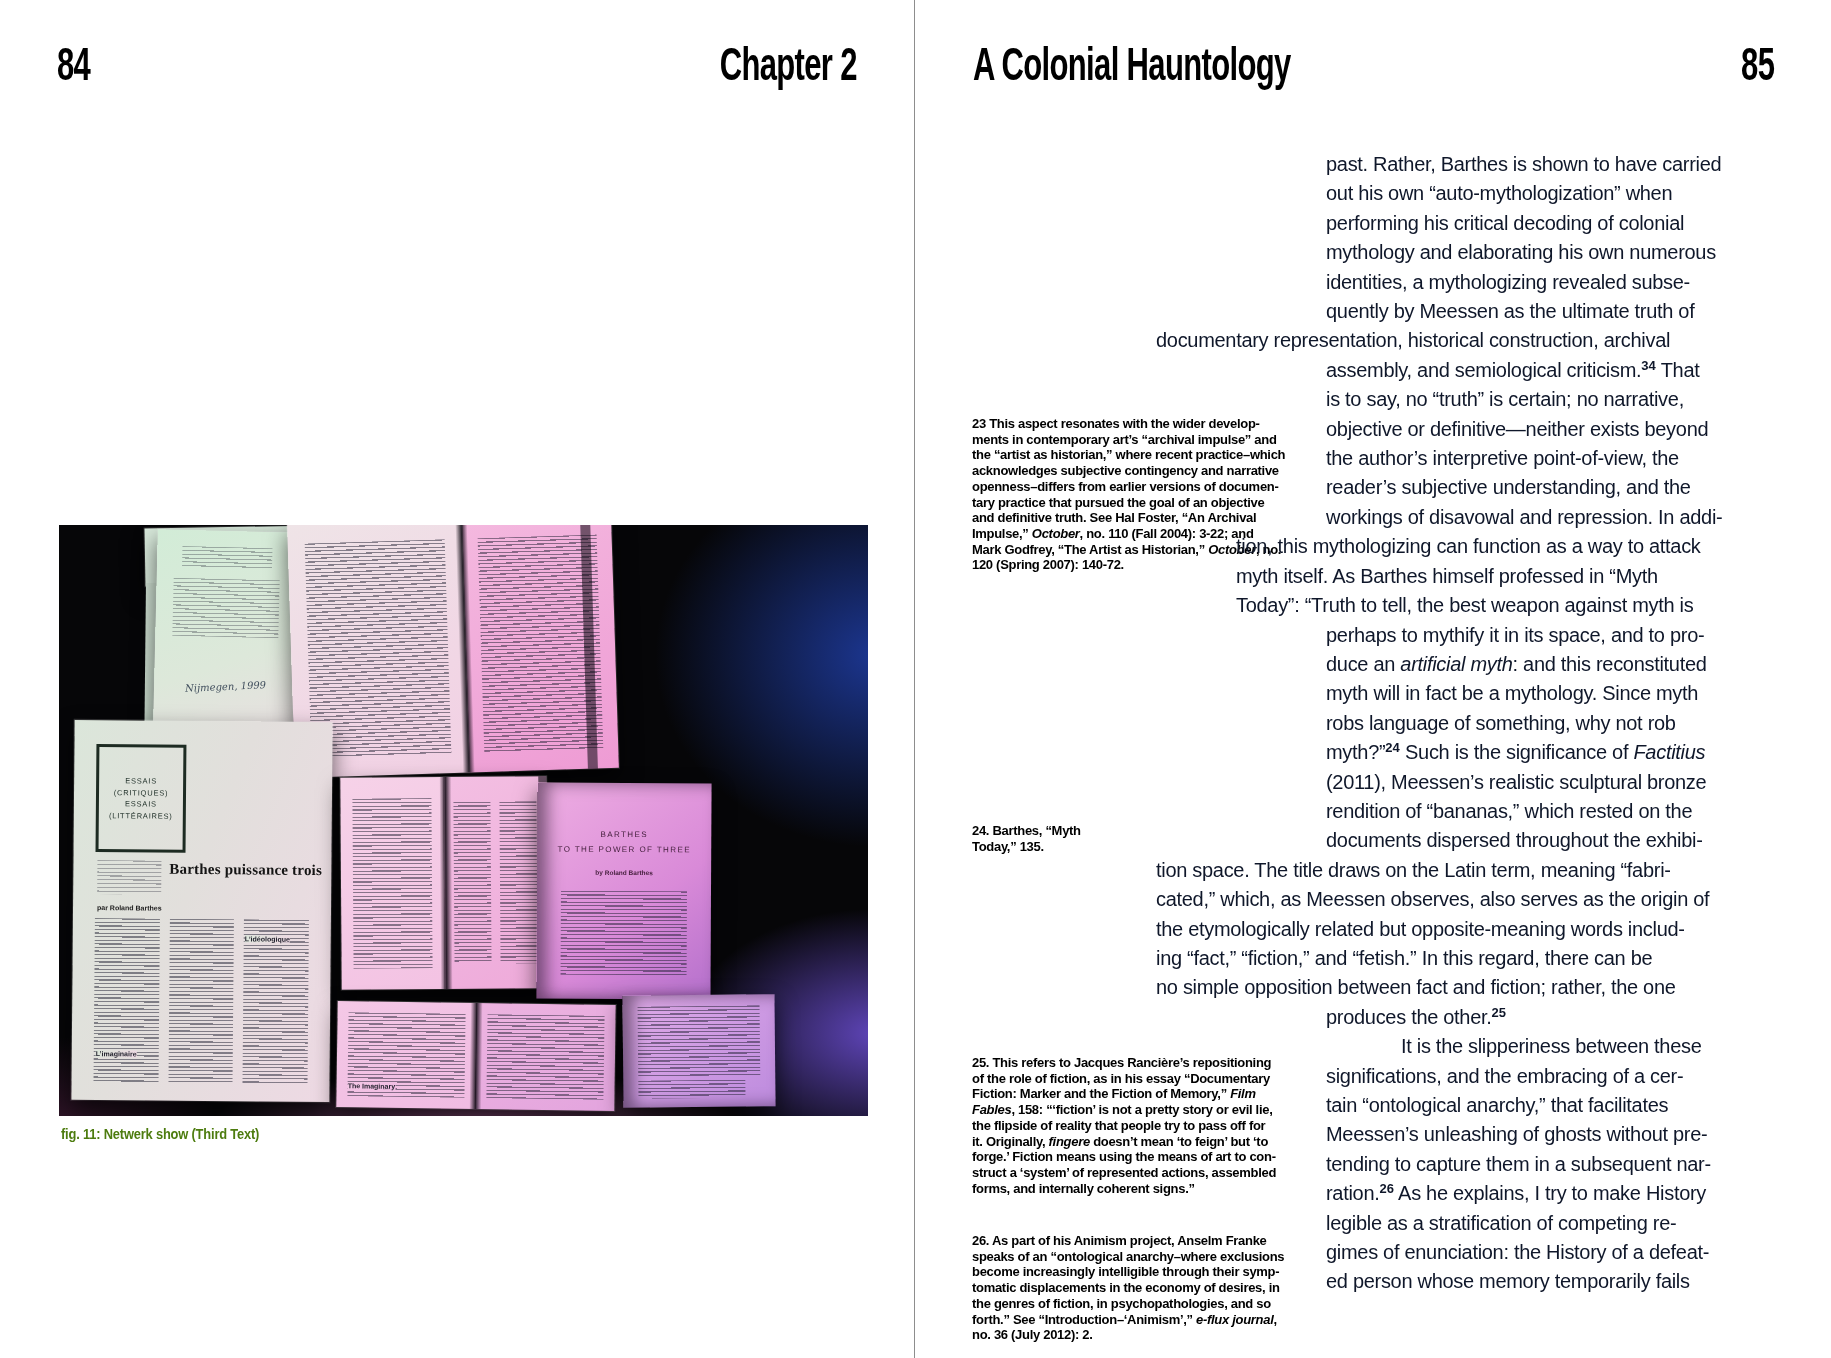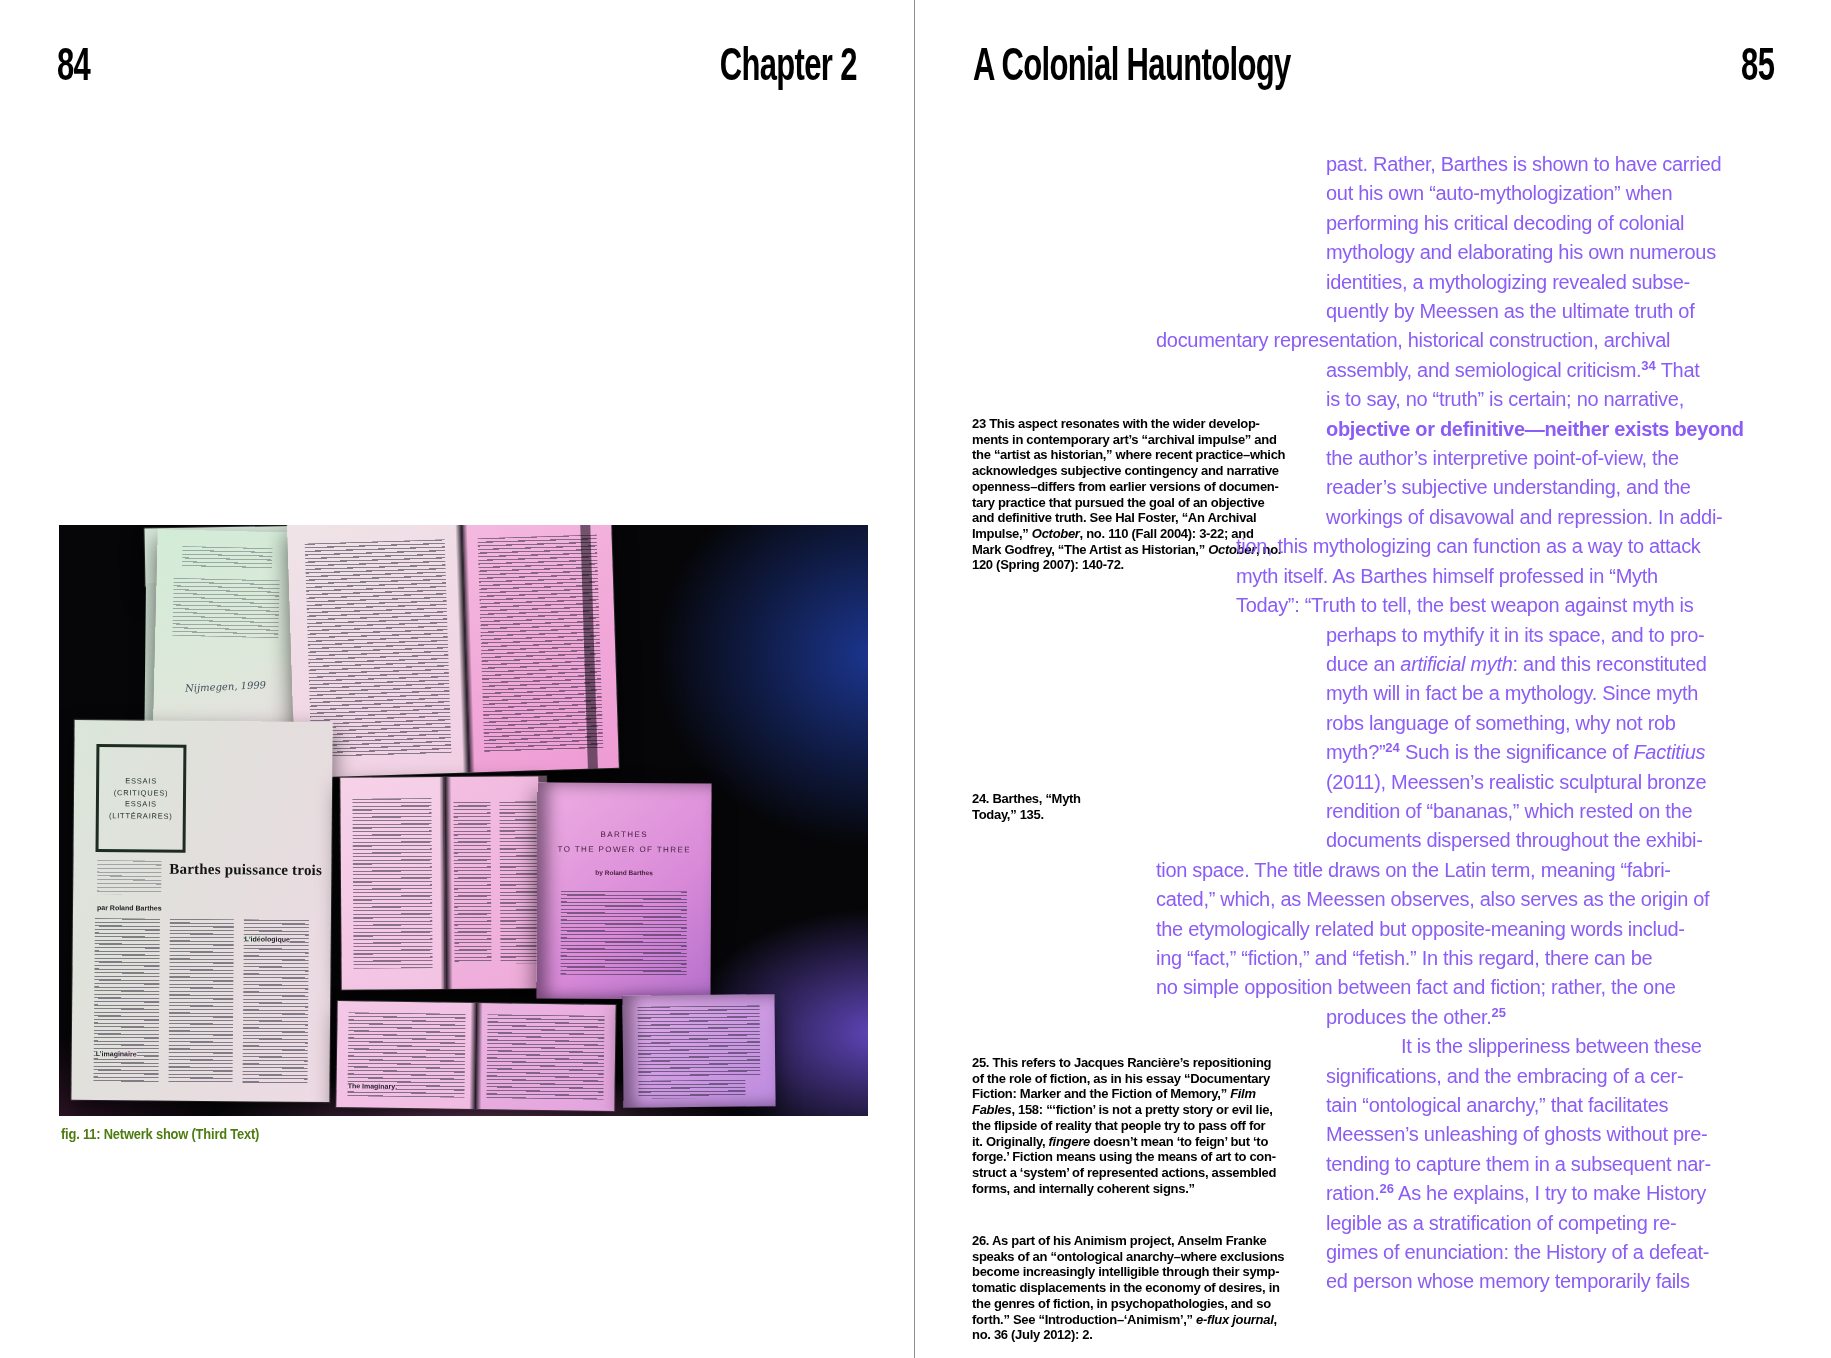--- a/index.html
+++ b/index.html
@@ -7,21 +7,21 @@
          font-family:"Liberation Sans",sans-serif;}
   
   .disp{font-weight:700;font-size:47px;line-height:1;letter-spacing:-1px;color:#000;white-space:nowrap;}
   .disp .cx{display:inline-block;transform:scaleX(.66);transform-origin:0 50%;}
   .disp.ralign .cx{transform-origin:100% 50%;}
   .hpos{position:absolute;top:40px;}
   
   .divider{position:absolute;left:914px;top:0;width:1px;height:1358px;background:#8d8d8d;}
   
   .body-col{position:absolute;left:1156px;top:150px;width:640px;}
-  .bl{height:29.42px;line-height:29.42px;font-size:20px;letter-spacing:-0.3px;color:#8b5cf6;white-space:nowrap;}
+  .bl{height:29.42px;line-height:29.42px;font-size:20px;letter-spacing:-0.3px;color:#0f172a;white-space:nowrap;}
   .bl i{font-style:italic;}
   .bl sup{font-size:13px;font-weight:700;vertical-align:baseline;position:relative;top:-7px;letter-spacing:0;}
   
   .notes-layer{position:absolute;left:972px;top:0;width:365px;height:1198px;margin-top:47px;}
   .note{position:absolute;left:0;width:360px;font-weight:700;font-size:13px;line-height:15.7px;
         letter-spacing:-0.3px;color:#000;}
   .note i{font-style:italic;}
   
   .caption{position:absolute;left:61px;top:1126px;font-weight:700;font-size:14px;letter-spacing:-0.2px;color:#4d7c0f;white-space:nowrap;}
   .caption .cx{display:inline-block;transform:scaleX(.92);transform-origin:0 50%;}
@@ -187,37 +187,37 @@
       <div class="fill stripes"></div>
       <div class="qblock stripes"></div>
     </div>
   </div>
 
   <div class="caption"><span class="cx">fig. 11: Netwerk show (Third Text)</span></div>
 
   <div class="notes-layer">
 
   <div class="note" style="top: 369px;">23 This aspect resonates with the wider develop-<br>ments in contemporary art’s “archival impulse” and<br>the “artist as historian,” where recent practice–which<br>acknowledges subjective contingency and narrative<br>openness–differs from earlier versions of documen-<br>tary practice that pursued the goal of an objective<br>and definitive truth. See Hal Foster, “An Archival<br>Impulse,” <i>October</i>, no. 110 (Fall 2004): 3-22; and<br>Mark Godfrey, “The Artist as Historian,” <i>October</i>, no.<br>120 (Spring 2007): 140-72.</div>
-      <div class="note" style="top: 744px;">24. Barthes, “Myth<br>Today,” 135.</div>
+      <div class="note" style="top: 776px;">24. Barthes, “Myth<br>Today,” 135.</div>
       <div class="note" style="top: 1008px;">25. This refers to Jacques Rancière’s repositioning<br>of the role of fiction, as in his essay “Documentary<br>Fiction: Marker and the Fiction of Memory,” <i>Film</i><br><i>Fables</i>, 158: “‘fiction’ is not a pretty story or evil lie,<br>the flipside of reality that people try to pass off for<br>it. Originally, <i>fingere</i> doesn’t mean ‘to feign’ but ‘to<br>forge.’ Fiction means using the means of art to con-<br>struct a ‘system’ of represented actions, assembled<br>forms, and internally coherent signs.”</div>
       <div class="note" style="top: 1186px;">26. As part of his Animism project, Anselm Franke<br>speaks of an “ontological anarchy–where exclusions<br>become increasingly intelligible through their symp-<br>tomatic displacements in the economy of desires, in<br>the genres of fiction, in psychopathologies, and so<br>forth.” See “Introduction–‘Animism’,” <i>e-flux journal</i>,<br>no. 36 (July 2012): 2.</div>
     </div>
 
   <div class="body-col">
 
   <div class="bl" style="padding-left: 170px;">past. Rather, Barthes is shown to have carried</div>
       <div class="bl" style="padding-left: 170px;">out his own “auto-mythologization” when</div>
       <div class="bl" style="padding-left: 170px;">performing his critical decoding of colonial</div>
       <div class="bl" style="padding-left: 170px;">mythology and elaborating his own numerous</div>
       <div class="bl" style="padding-left: 170px;">identities, a mythologizing revealed subse-</div>
       <div class="bl" style="padding-left: 170px;">quently by Meessen as the ultimate truth of</div>
       <div class="bl" style="padding-left: 0px;">documentary representation, historical construction, archival</div>
       <div class="bl" style="padding-left: 170px;">assembly, and semiological criticism.<sup>34</sup> That</div>
       <div class="bl" style="padding-left: 170px;">is to say, no “truth” is certain; no narrative,</div>
-      <div class="bl" style="padding-left: 170px; font-weight: bold;">objective or definitive—neither exists beyond</div>
+      <div class="bl" style="padding-left: 170px;">objective or definitive—neither exists beyond</div>
       <div class="bl" style="padding-left: 170px;">the author’s interpretive point-of-view, the</div>
       <div class="bl" style="padding-left: 170px;">reader’s subjective understanding, and the</div>
       <div class="bl" style="padding-left: 170px;">workings of disavowal and repression. In addi-</div>
       <div class="bl" style="padding-left: 80px;">tion, this mythologizing can function as a way to attack</div>
       <div class="bl" style="padding-left: 80px;">myth itself. As Barthes himself professed in “Myth</div>
       <div class="bl" style="padding-left: 80px;">Today”: “Truth to tell, the best weapon against myth is</div>
       <div class="bl" style="padding-left: 170px;">perhaps to mythify it in its space, and to pro-</div>
       <div class="bl" style="padding-left: 170px;">duce an <i>artificial myth</i>: and this reconstituted</div>
       <div class="bl" style="padding-left: 170px;">myth will in fact be a mythology. Since myth</div>
       <div class="bl" style="padding-left: 170px;">robs language of something, why not rob</div>

